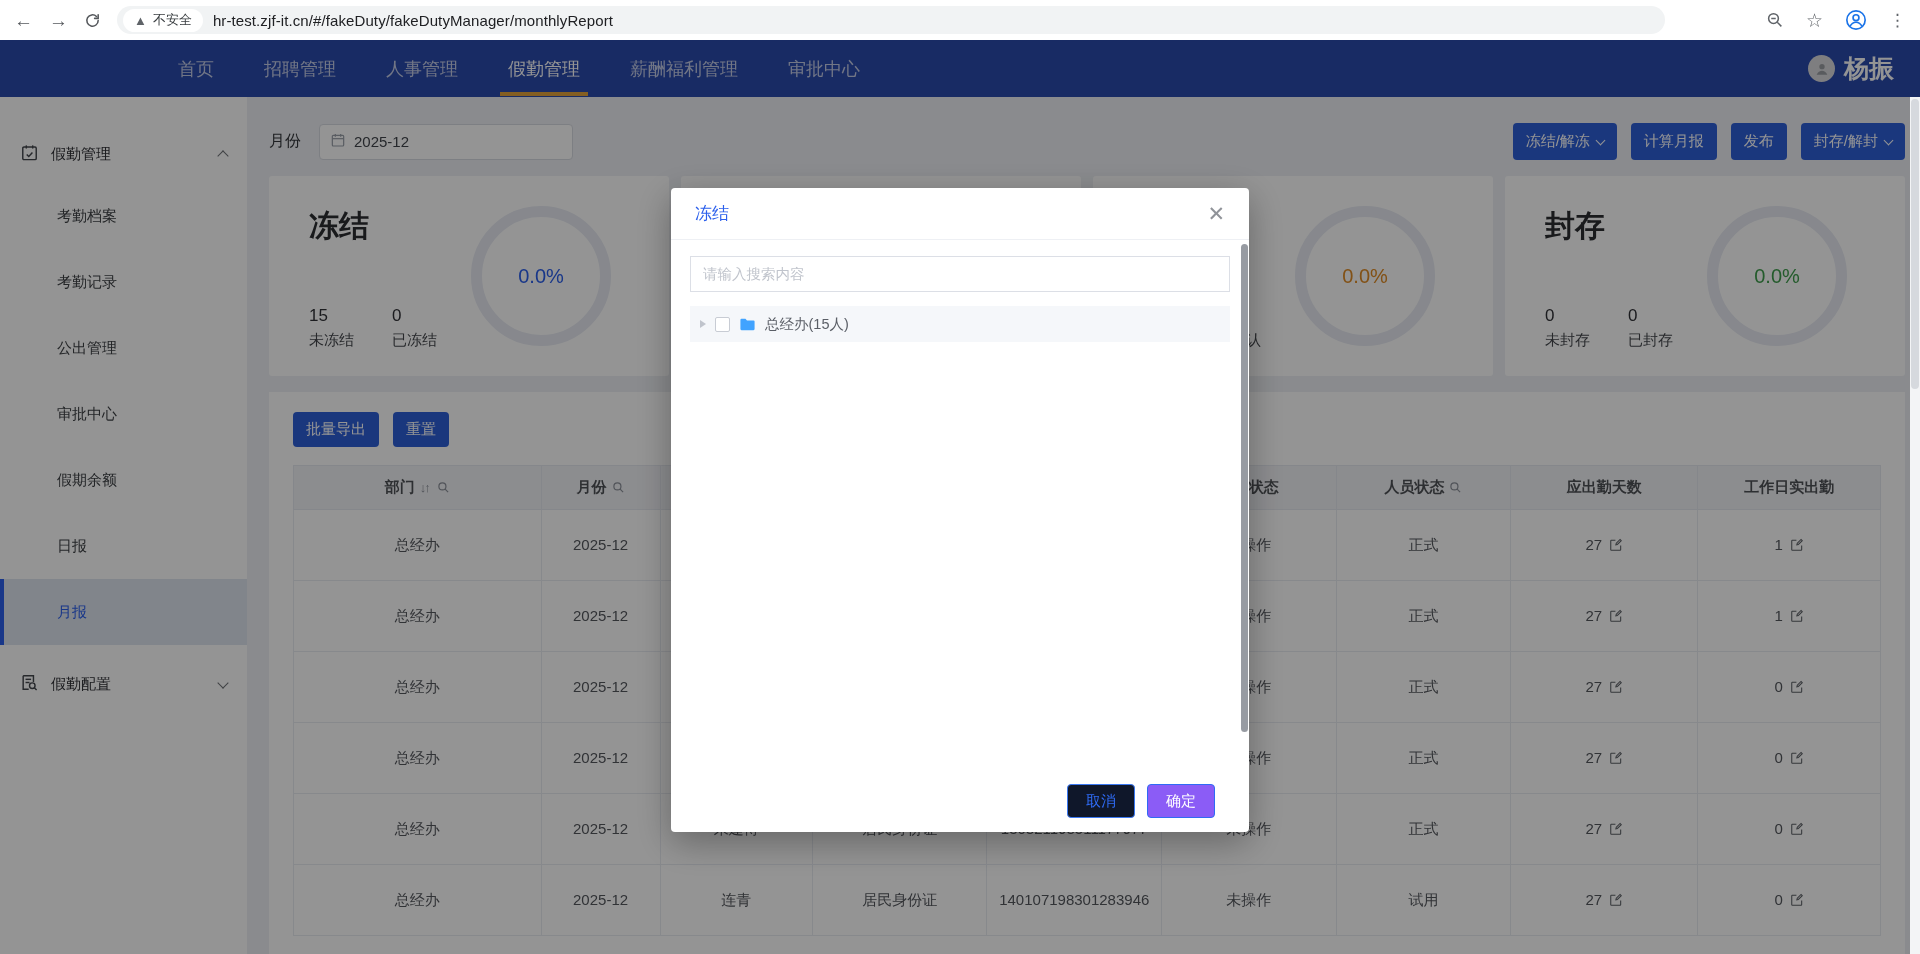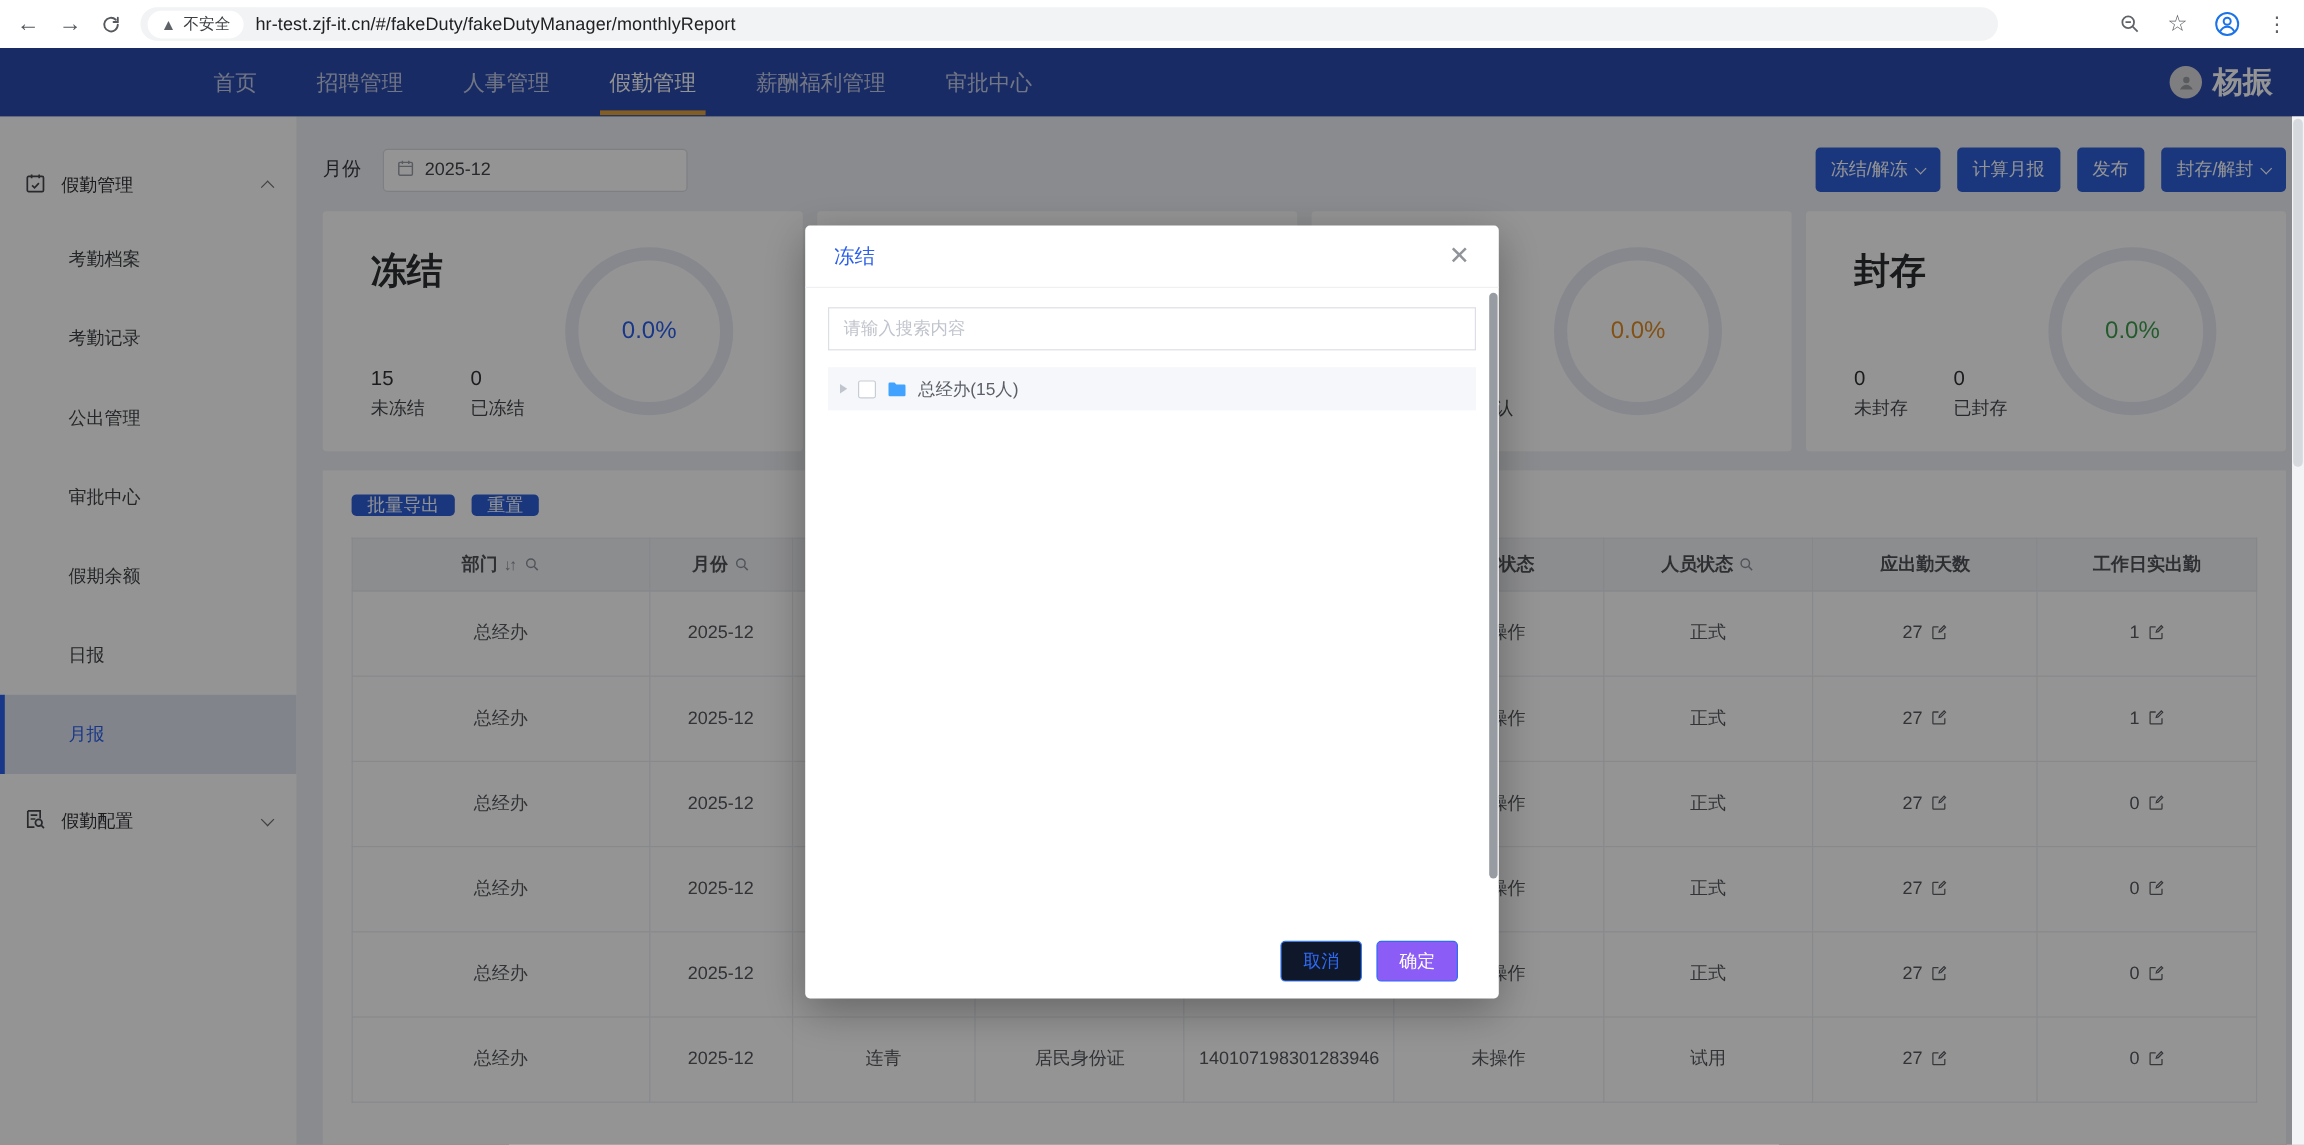--- a/index.html
+++ b/index.html
@@ -59,21 +59,21 @@
   .card-title { font-size:30px; font-weight:bold; color:#2b2d31; padding:30px 0 0 40px; }
   .card-stats { position:absolute; left:40px; bottom:26px; display:flex; gap:38px; }
   .card-stats .v { font-size:17px; color:#303136; }
   .card-stats .l { font-size:15px; color:#45484d; margin-top:5px; }
   .donut { position:absolute; right:58px; top:30px; width:140px; height:140px; border:11px solid #e8ebf3; border-radius:50%; display:flex; align-items:center; justify-content:center; }
   .donut .pct { font-size:20px; font-weight:normal; }
 
   
   .panel { margin-top:16px; background:#ffffff; padding:20px 24px 0 24px; height:600px; }
   .panel-btns { display:flex; gap:14px; }
-  .panel-btns .pbtn { height:18px; }
+  .panel-btns .pbtn { height:35px; }
   table { width:100%; border-collapse:collapse; margin-top:18px; table-layout:fixed; }
   th { height:44px; background:#f2f3f7; font-size:15px; color:#4f5256; font-weight:bold; border:1px solid #e6e9f0; }
   th .hwrap { display:flex; align-items:center; justify-content:center; gap:5px; }
   .sort { font-size:13px; color:#8b9099; letter-spacing:-2px; margin-right:3px; }
   .hsearch { color:#8b9099; display:flex; }
   td { height:71px; text-align:center; border:1px solid #e9ecf2; font-size:15px; color:#55585e; padding:0 10px; word-break:break-all; line-height:1.5; }
   .edit { display:inline-flex; color:#5c6066; margin-left:7px; vertical-align:-2px; cursor:pointer; }
 
   
   .overlay { position:fixed; left:0; top:40px; right:0; bottom:0; background:rgba(0,0,0,0.42); z-index:50; }

